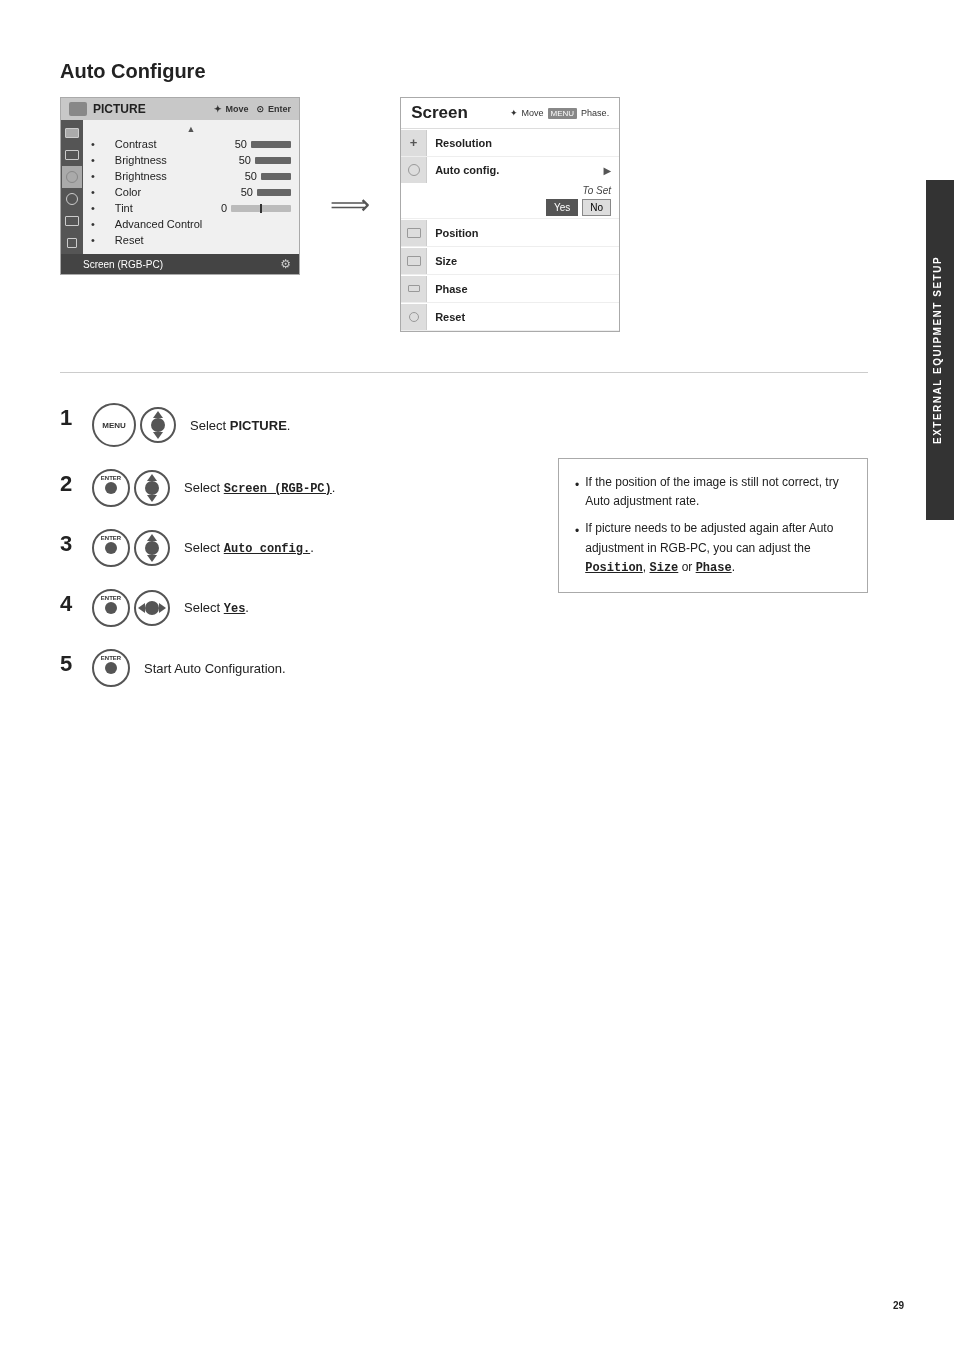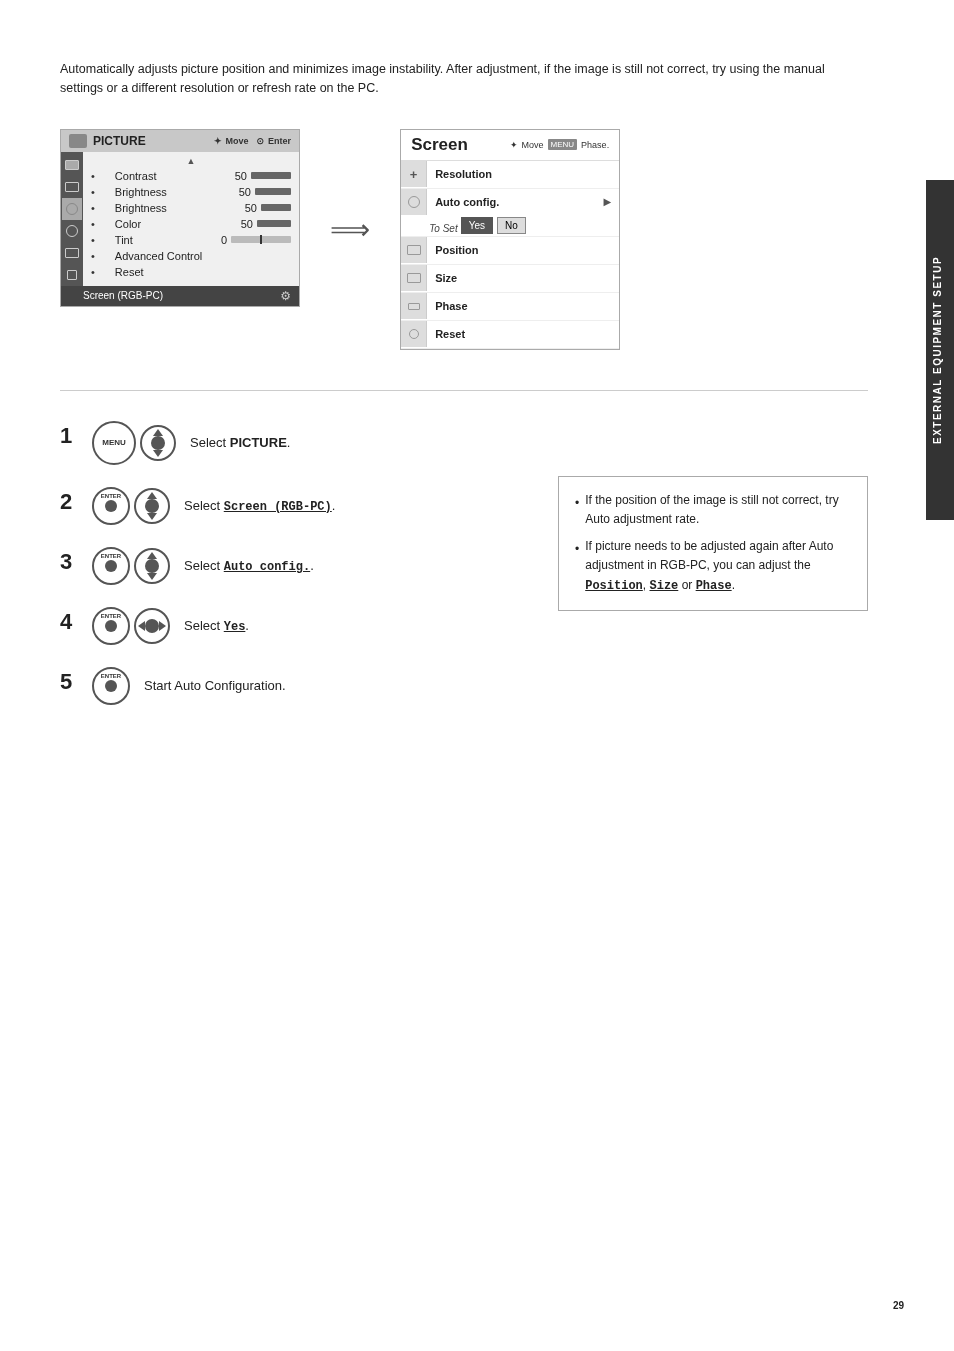--- a/index.html
+++ b/index.html
@@ -301,21 +301,21 @@
     }
 
     .screen-item-arrow {
       padding-right: 8px;
       color: #555;
       font-size: 10px;
     }
 
     .to-set-area {
       display: flex;
-      flex-direction: row;
+      flex-direction: column;
       align-items: flex-end;
       padding: 2px 8px 2px 0;
       gap: 3px;
     }
 
     .to-set-label {
       font-size: 10px;
       color: #444;
       font-style: italic;
       align-self: flex-end;
@@ -535,22 +535,22 @@
     }
 
   </style>
 </head>
 <body>
 
 <div class="side-tab">EXTERNAL EQUIPMENT SETUP</div>
 
 <div class="main-content">
 
-
-  <p class="description">Automatically adjusts picture position and minimizes image instability. After adjustment, if the image is still not correct, try using the manual settings or a different resolution or refresh rate on the PC.</p>
+  <h1 class="page-title">Auto Configure</h1>
+
 
   <div class="screenshot-area">
 
     <div class="menu-panel">
       <div class="menu-panel-header">
         <div class="header-left">
           <div class="header-icon"></div>
           <span style="font-weight:bold;font-size:12px;">PICTURE</span>
         </div>
         <div class="move-enter">

